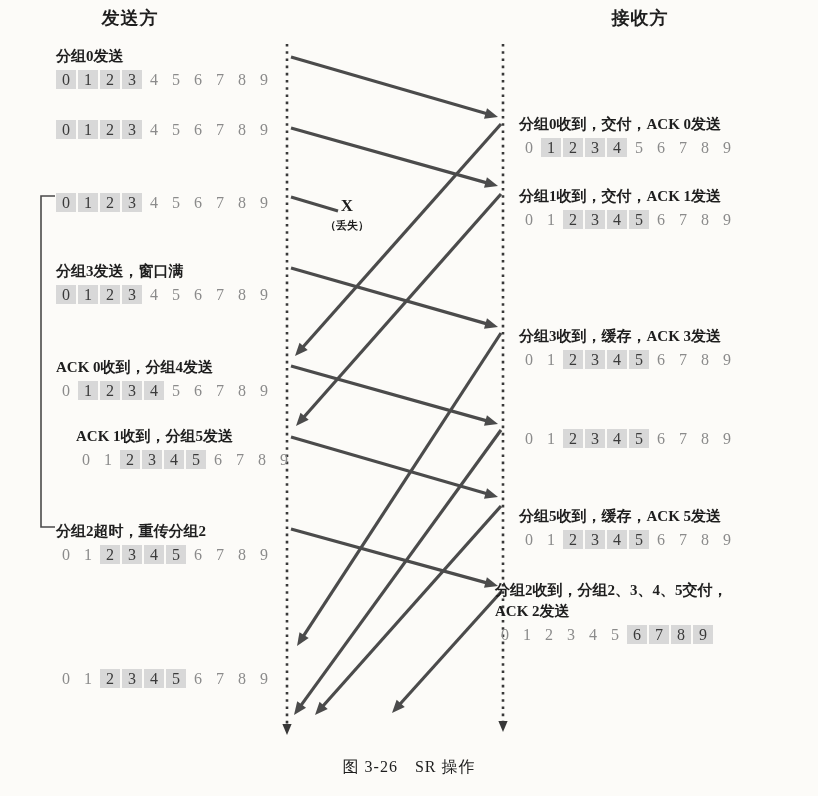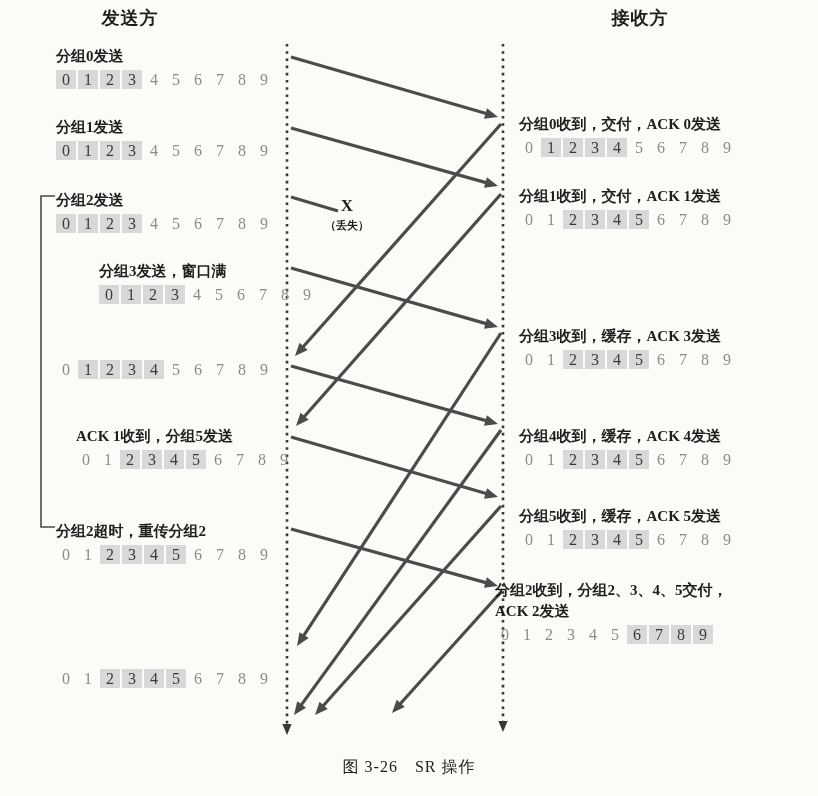--- a/index.html
+++ b/index.html
@@ -136,65 +136,64 @@
           <span class="seq-digit in-window">3</span>
           <span class="seq-digit">4</span>
           <span class="seq-digit">5</span>
           <span class="seq-digit">6</span>
           <span class="seq-digit">7</span>
           <span class="seq-digit">8</span>
           <span class="seq-digit">9</span>
         </div>
       </div>
       <div class="event" style="left: 56px; top: 117px;">
-        <div class="label-line">分组1发送</div>
         <div class="seq-row">
           <span class="seq-digit in-window">0</span>
           <span class="seq-digit in-window">1</span>
           <span class="seq-digit in-window">2</span>
           <span class="seq-digit in-window">3</span>
           <span class="seq-digit">4</span>
           <span class="seq-digit">5</span>
           <span class="seq-digit">6</span>
           <span class="seq-digit">7</span>
           <span class="seq-digit">8</span>
           <span class="seq-digit">9</span>
         </div>
       </div>
       <div class="event" style="left: 56px; top: 190px;">
-        <div class="label-line">分组2发送</div>
         <div class="seq-row">
           <span class="seq-digit in-window">0</span>
           <span class="seq-digit in-window">1</span>
           <span class="seq-digit in-window">2</span>
           <span class="seq-digit in-window">3</span>
           <span class="seq-digit">4</span>
           <span class="seq-digit">5</span>
           <span class="seq-digit">6</span>
           <span class="seq-digit">7</span>
           <span class="seq-digit">8</span>
           <span class="seq-digit">9</span>
         </div>
       </div>
-      <div class="event" style="left: 56px; top: 261px; margin-left: 43px;">
+      <div class="event" style="left: 56px; top: 261px;">
         <div class="label-line">分组3发送，窗口满</div>
         <div class="seq-row">
           <span class="seq-digit in-window">0</span>
           <span class="seq-digit in-window">1</span>
           <span class="seq-digit in-window">2</span>
           <span class="seq-digit in-window">3</span>
           <span class="seq-digit">4</span>
           <span class="seq-digit">5</span>
           <span class="seq-digit">6</span>
           <span class="seq-digit">7</span>
           <span class="seq-digit">8</span>
           <span class="seq-digit">9</span>
         </div>
       </div>
       <div class="event" style="left: 56px; top: 357px;">
+        <div class="label-line">ACK 0收到，分组4发送</div>
         <div class="seq-row">
           <span class="seq-digit">0</span>
           <span class="seq-digit in-window">1</span>
           <span class="seq-digit in-window">2</span>
           <span class="seq-digit in-window">3</span>
           <span class="seq-digit in-window">4</span>
           <span class="seq-digit">5</span>
           <span class="seq-digit">6</span>
           <span class="seq-digit">7</span>
           <span class="seq-digit">8</span>
@@ -287,21 +286,20 @@
           <span class="seq-digit in-window">3</span>
           <span class="seq-digit in-window">4</span>
           <span class="seq-digit in-window">5</span>
           <span class="seq-digit">6</span>
           <span class="seq-digit">7</span>
           <span class="seq-digit">8</span>
           <span class="seq-digit">9</span>
         </div>
       </div>
       <div class="event" style="left: 519px; top: 426px;">
-        <div class="label-line">分组4收到，缓存，ACK 4发送</div>
         <div class="seq-row">
           <span class="seq-digit">0</span>
           <span class="seq-digit">1</span>
           <span class="seq-digit in-window">2</span>
           <span class="seq-digit in-window">3</span>
           <span class="seq-digit in-window">4</span>
           <span class="seq-digit in-window">5</span>
           <span class="seq-digit">6</span>
           <span class="seq-digit">7</span>
           <span class="seq-digit">8</span>

